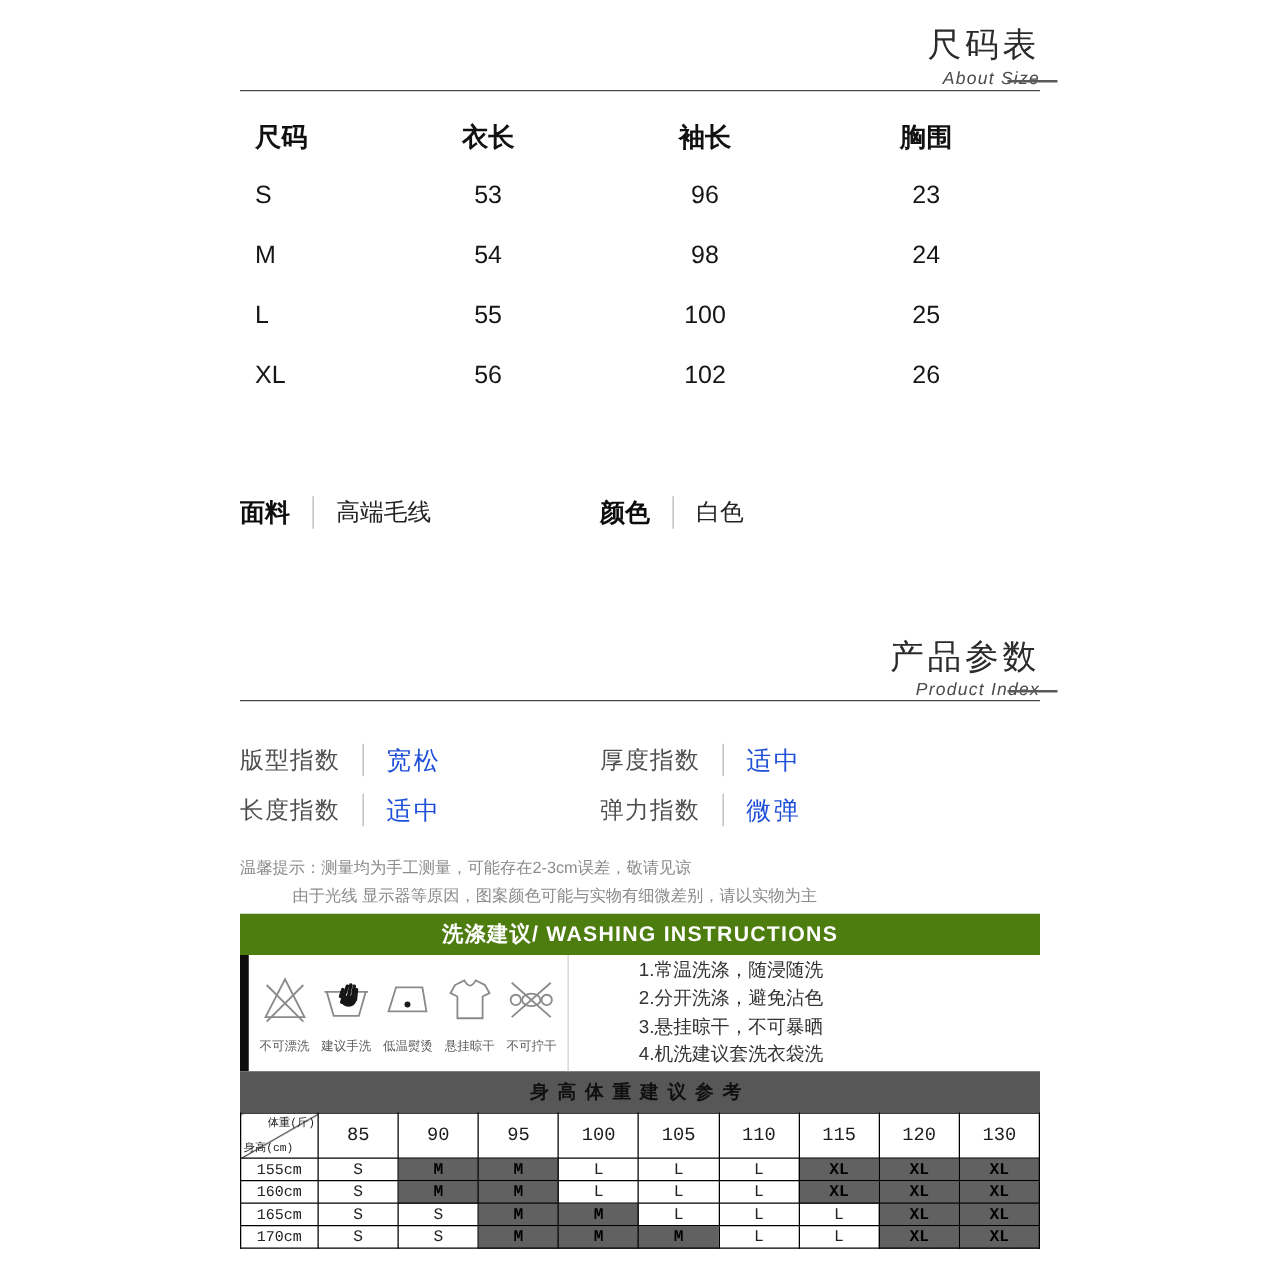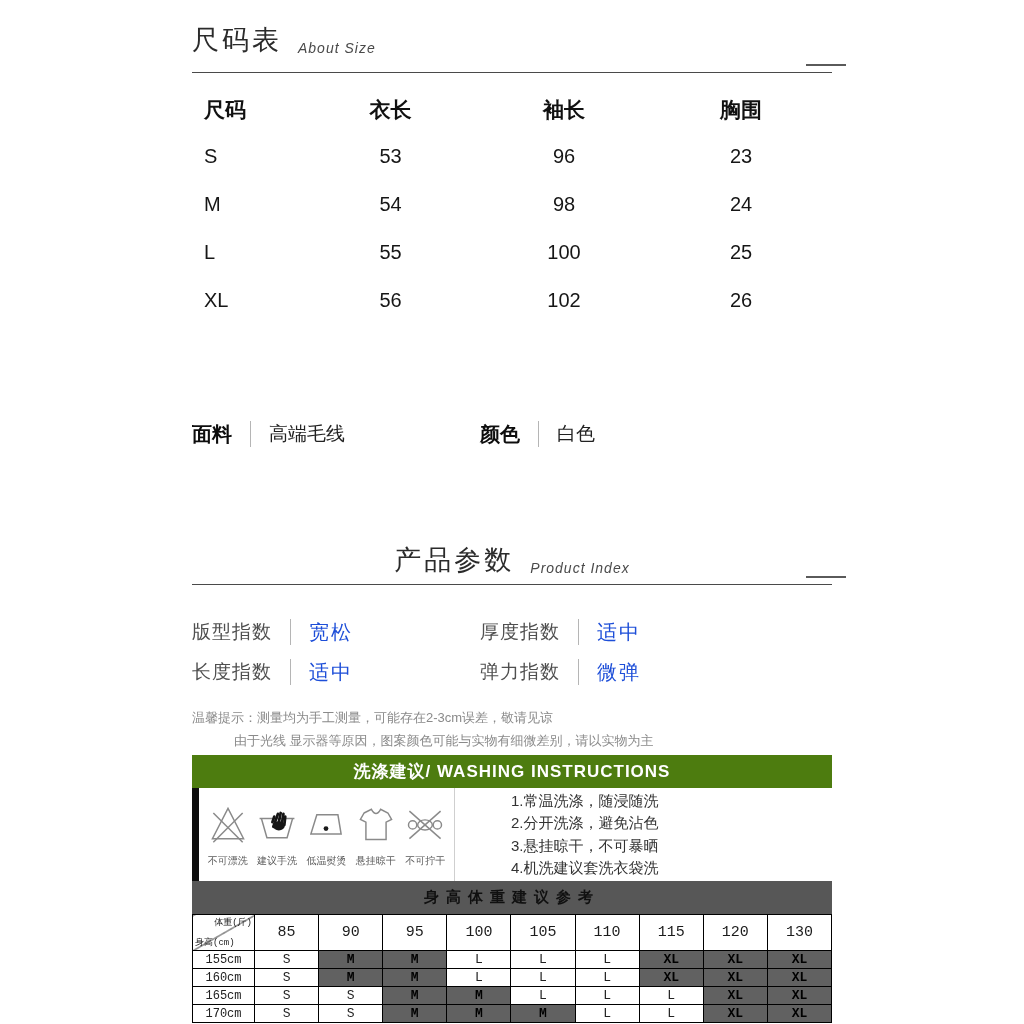--- a/index.html
+++ b/index.html
@@ -5,37 +5,37 @@
   * { margin:0; padding:0; box-sizing:border-box; }
   html,body { background:#ffffff; }
   body {
     width:1024px; height:1024px;
     font-family:"Liberation Sans","DejaVu Sans",sans-serif;
     color:#1a1a1a; overflow:hidden;
   }
   .content { width:640px; margin-left:192px; padding-top:18px; }
 
   
-  .sec-title { display:flex; align-items:flex-end; height:40px; }
+  .sec-title { display:flex; align-items:flex-end; height:40px;flex-direction:column; }
   .sec-title .cn { font-size:27px; font-weight:400; letter-spacing:3px; color:#2b2b2b; }
   .sec-title .en { font-style:italic; font-size:14px; color:#4a4a4a; margin-left:16px; margin-bottom:2px; letter-spacing:1px; }
 
   .rule { position:relative; border-top:1px solid #4a4a4a; margin-top:14px; }
   .rule .dash { position:absolute; top:-9px; right:-14px; width:40px; border-top:2px solid #5a5a5a; }
 
   
   .size-table { margin-top:15px; }
   .size-row { display:grid; grid-template-columns:111px 175px 172px 182px; align-items:center; }
   .size-row.head { height:44px; font-weight:700; font-size:21px; color:#111; }
   .size-row.body-row { height:48px; font-size:20px; color:#161616; }
   .size-row > span { text-align:center; }
   .size-row > span:first-child { text-align:left; padding-left:12px; }
 
   
-  .fab-line { display:flex; margin-top:94px; height:32px; align-items:center; }
+  .fab-line { display:flex; margin-top:70px; height:32px; align-items:center; }
   .fab-group { display:flex; align-items:center; }
   .fab-group.g1 { width:288px; }
   .fab-label { font-weight:700; font-size:20px; color:#0d0d0d; }
   .vbar { width:1px; height:26px; background:#b5b5b5; margin:0 18px; }
   .fab-value { font-size:19px; color:#222; }
 
   
   .idx-grid { display:grid; grid-template-columns:288px 1fr; margin-top:27px; }
   .idx-item { display:flex; align-items:center; height:40px; }
   .idx-label { font-size:19px; color:#4f4f4f; letter-spacing:1px; }

